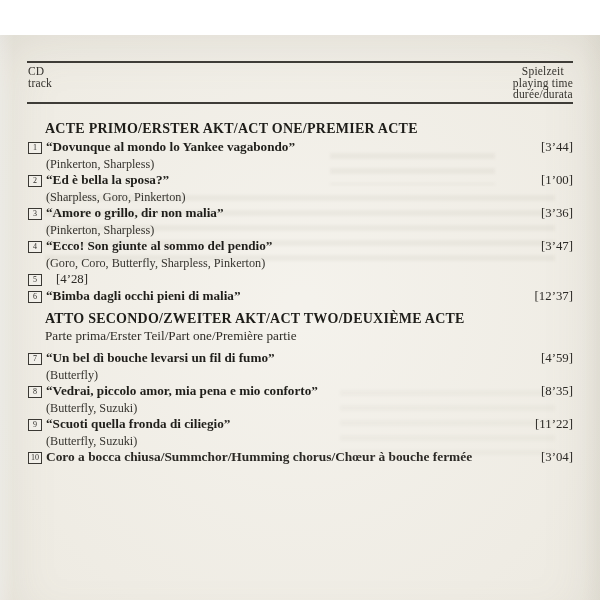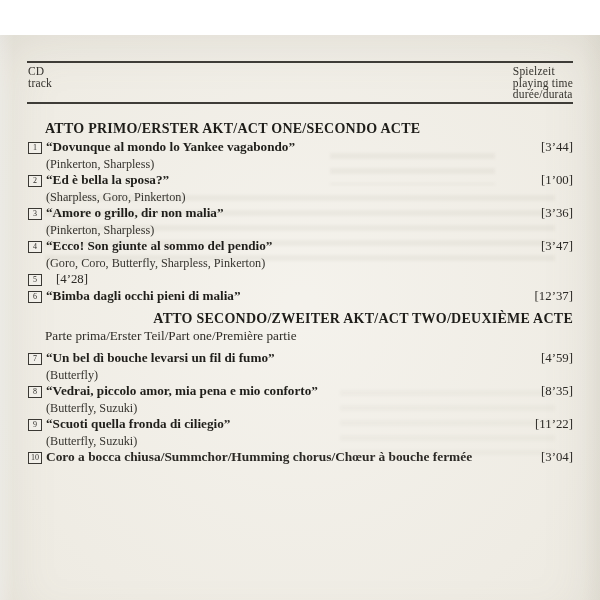--- a/index.html
+++ b/index.html
@@ -18,30 +18,30 @@
     margin-top:35px;
   }
   .rule{position:absolute;left:27px;right:27px;height:2px;background:#3e3c37;}
   .rule.top{top:26px;}
   .rule.mid{top:67px;}
   .rule.bottom{top:576px;}
 
   .header-row{position:absolute;top:31px;left:28px;right:27px;
     display:flex;justify-content:space-between;align-items:flex-start;}
   .header-left{font-size:11.5px;line-height:11.5px;color:#33312c;letter-spacing:0.2px;}
-  .header-right{font-size:11.5px;line-height:11.5px;color:#33312c;text-align:left;letter-spacing:0.2px;}
+  .header-right{font-size:11.5px;line-height:11.5px;color:#33312c;text-align:center;letter-spacing:0.2px;}
 
   .content{position:absolute;top:84px;left:27px;right:27px;}
 
   .section-heading{
     font-weight:bold;font-size:14px;line-height:20px;
     letter-spacing:0.25px;color:#1e1d19;
     padding-left:18px;
   }
-  .section-heading.second{margin-top:6px;line-height:17px;text-align:right;}
+  .section-heading.second{margin-top:6px;line-height:17px;}
   .section-subtitle{
     font-size:13.2px;line-height:17px;color:#2e2c27;
     padding-left:18px;margin-bottom:6px;
   }
 
   .track{display:flex;align-items:flex-start;}
   .num-box{
     flex:0 0 auto;
     width:12px;height:10px;margin:3px 4px 0 1px;
     border:1px solid #3a3833;
@@ -86,21 +86,21 @@
       <div>Spielzeit</div>
       <div>playing time</div>
       <div>durée/durata</div>
     </div>
   </div>
 
   <div class="rule mid"></div>
 
   <div class="content">
 
-    <div class="section-heading">ATTO PRIMO/ERSTER AKT/ACT ONE/SECONDO ACTE</div>
+    <div class="section-heading">ACTE PRIMO/ERSTER AKT/ACT ONE/PREMIER ACTE</div>
 
     <div class="track">
       <span class="num-box">1</span>
       <div class="tcol">
         <div class="ttitle">“Dovunque al mondo lo Yankee vagabondo”</div>
         <div class="tartists">(Pinkerton, Sharpless)</div>
       </div>
       <div class="ttime">[3’44]</div>
     </div>
 

